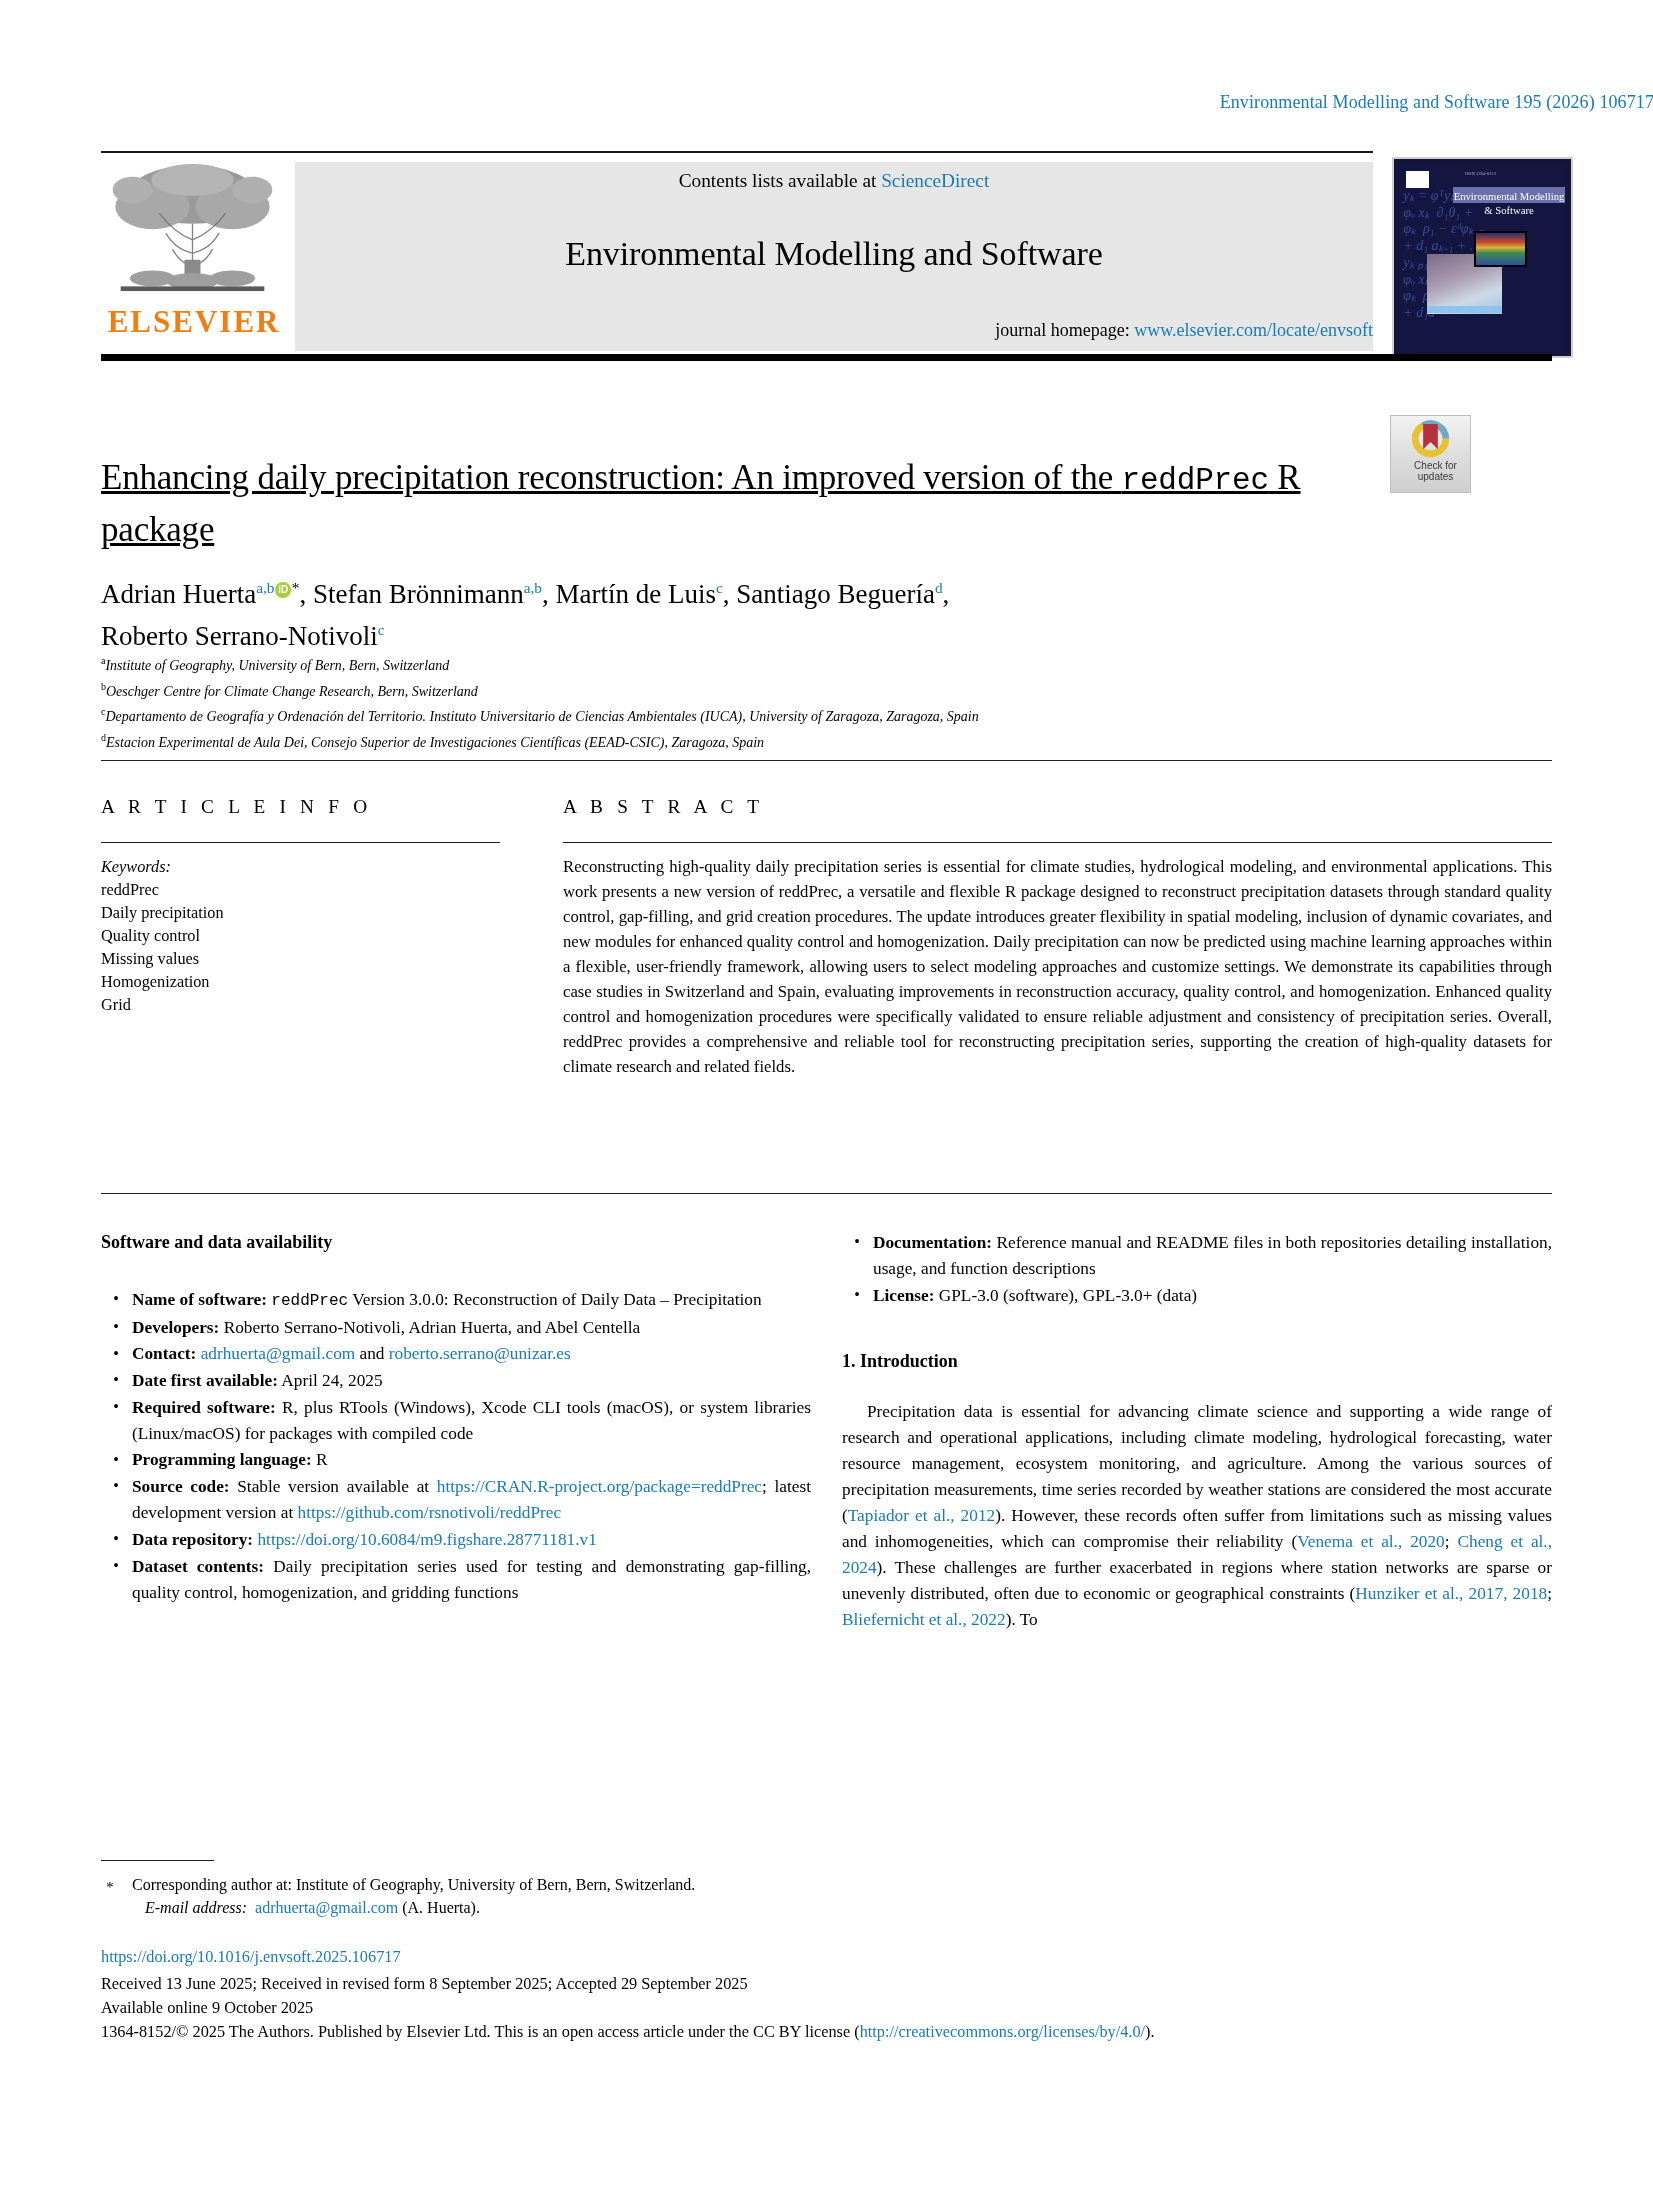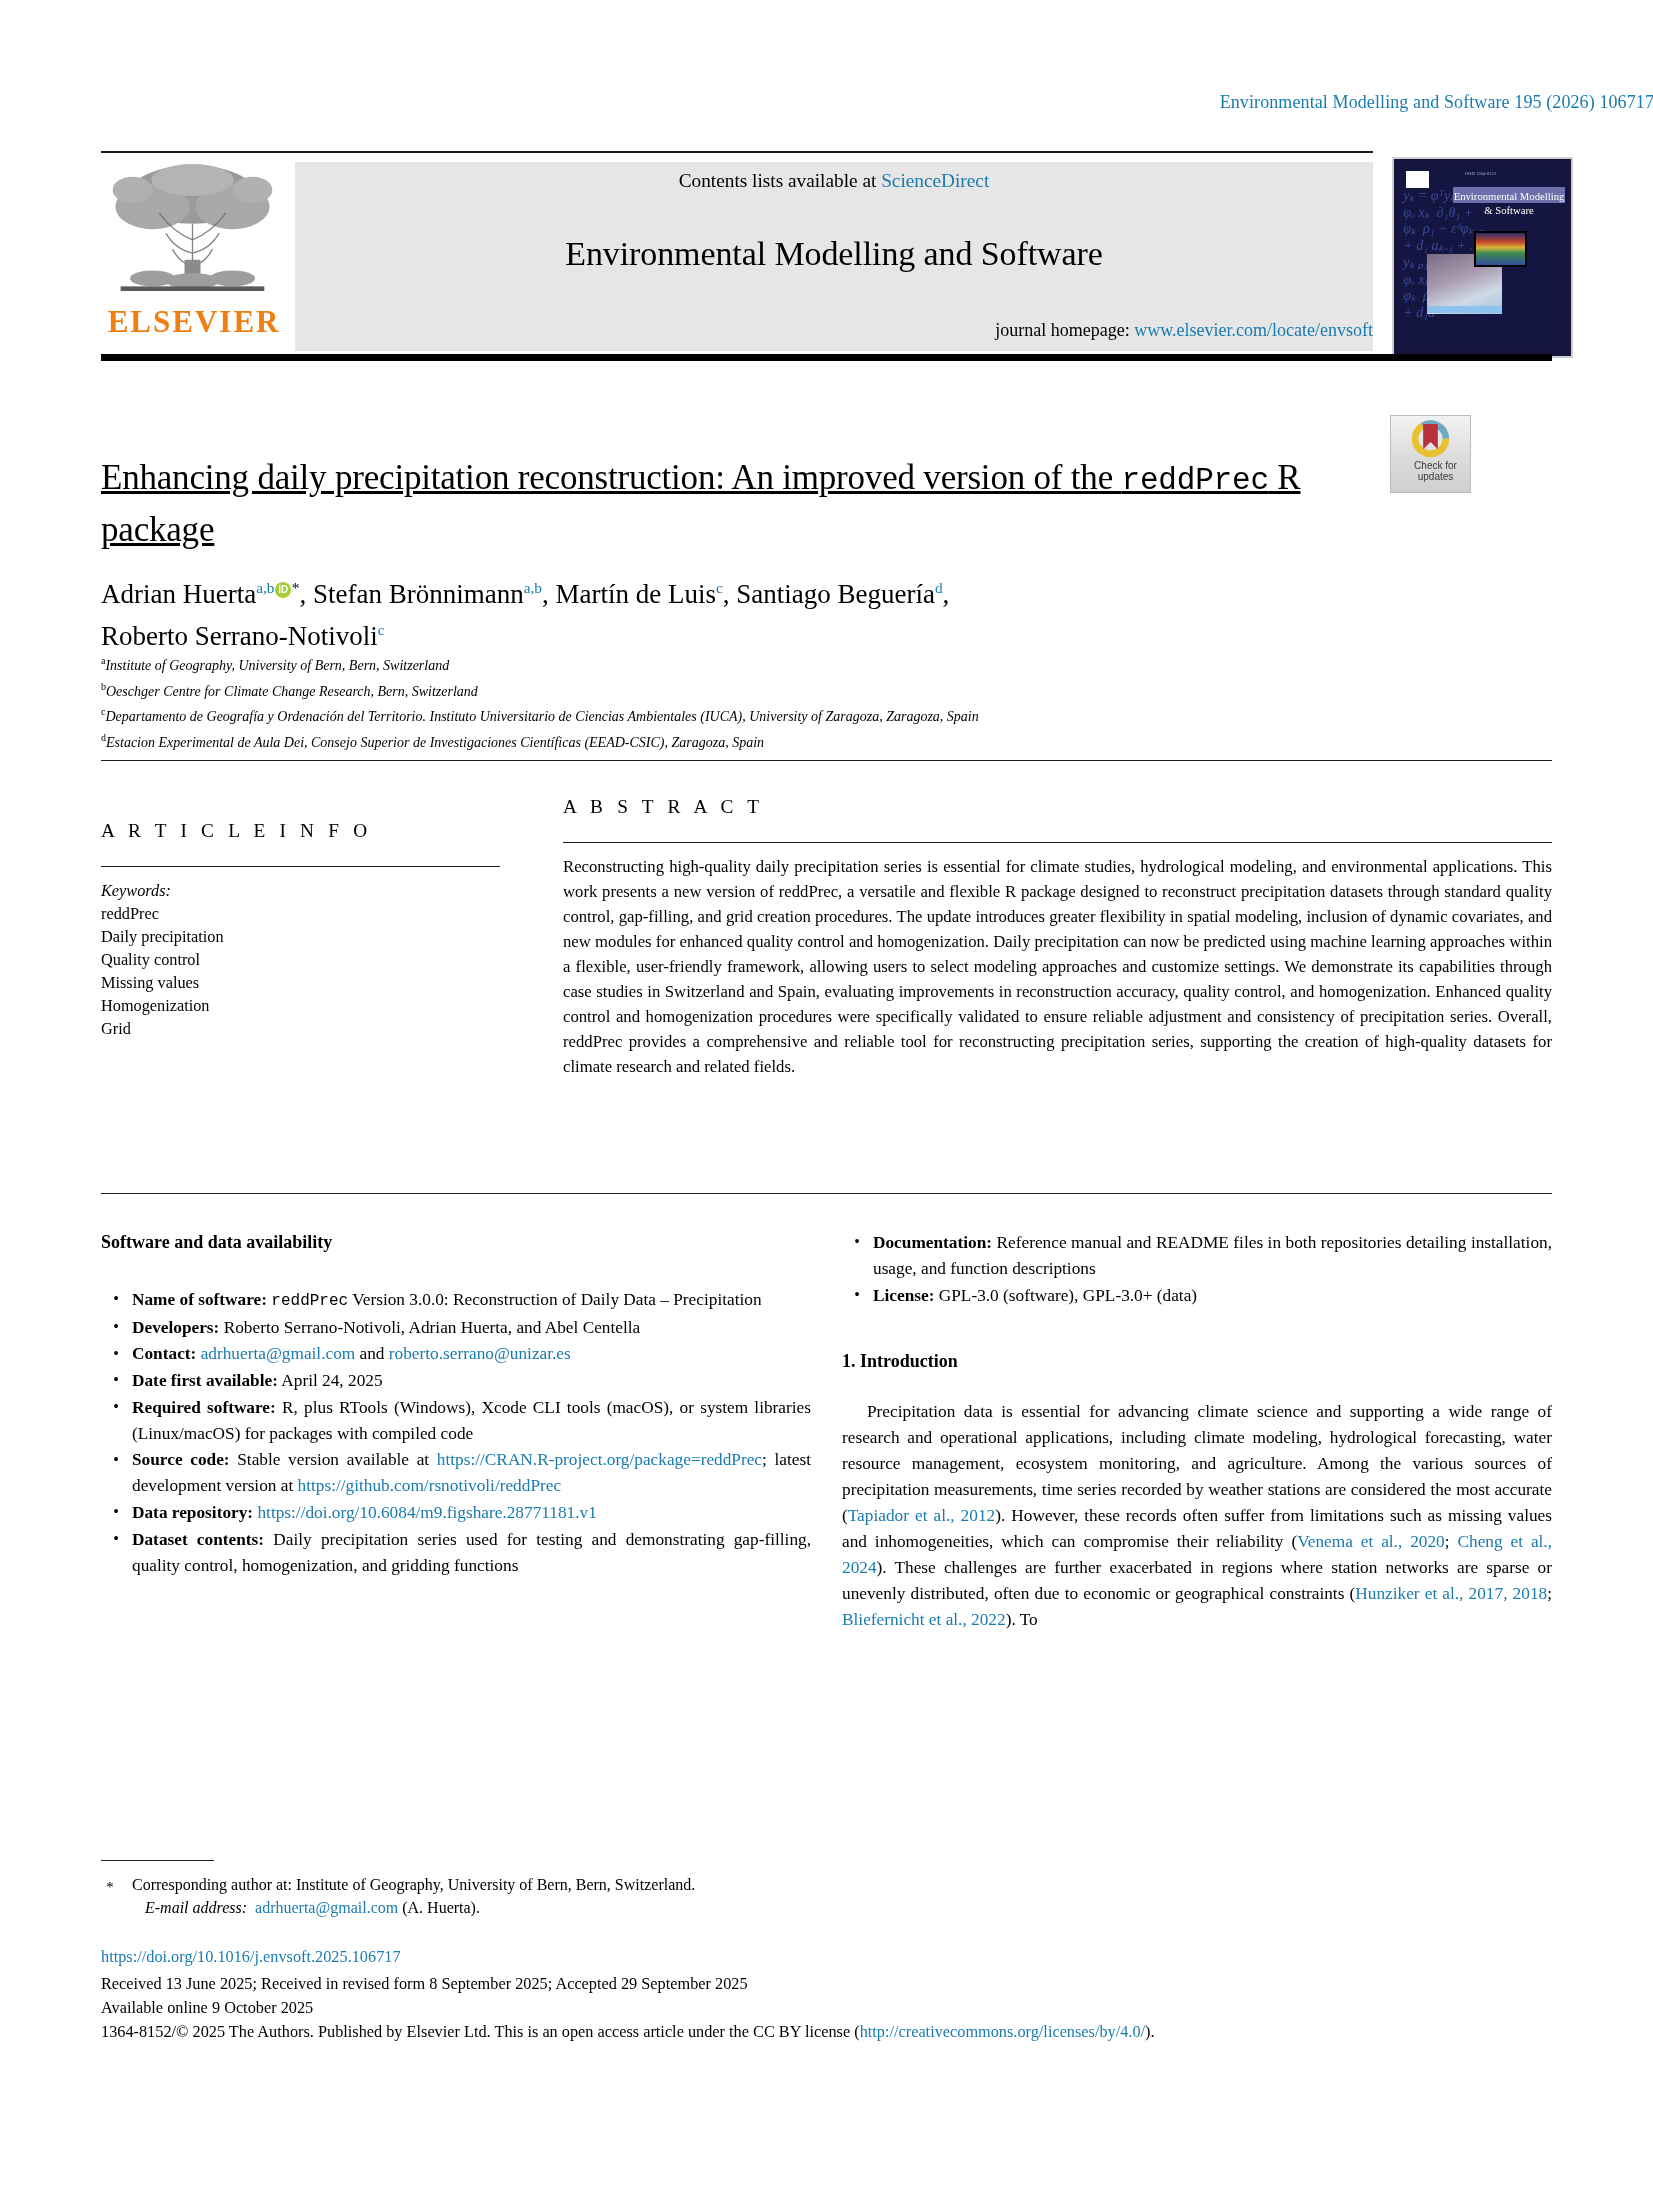--- a/index.html
+++ b/index.html
@@ -215,21 +215,21 @@
   .aff-sup { font-style: normal; font-size: 10px; vertical-align: super; }
 
   .rule-thin-1 {
     position: absolute; left: 101px; top: 760px;
     width: 1451px; height: 1.3px; background: #231f20;
   }
 
   
   .col-info {
     position: absolute;
-    left: 101px; top: 820px;
+    left: 101px; top: 796px;
     width: 427px;
   }
   .sec-head {
     font-size: 19.3px;
     letter-spacing: 4.7px;
   }
   .rule-under {
     width: 399px; height: 1.3px; background: #231f20; margin-top: 24px;
   }
   .kw-wrap { margin-top: 11.3px; font-size: 16.3px; line-height: 23px; }
@@ -462,20 +462,21 @@
   <div class="rule-thin-2"></div>
 
   <div class="bodycol col-left">
     <div class="sda-head">Software and data availability</div>
     <ul class="bullets">
       <li><span class="bold">Name of software:</span> <span class="mono-s">reddPrec</span><span> Version 3.0.0: Reconstruction of Daily Data – Precipitation</span></li>
       <li><span class="bold">Developers:</span><span> Roberto Serrano-Notivoli, Adrian Huerta, and Abel Centella</span></li>
       <li><span class="bold">Contact:</span> <span class="lnk">adrhuerta@gmail.com</span><span> and </span><span class="lnk">roberto.serrano@unizar.es</span></li>
       <li><span class="bold">Date first available:</span><span> April 24, 2025</span></li>
       <li><span class="bold">Required software:</span><span> R, plus RTools (Windows), Xcode CLI tools (macOS), or system libraries (Linux/macOS) for packages with compiled code</span></li>
+      <li><span class="bold">Programming language:</span><span> R</span></li>
       <li><span class="bold">Source code:</span><span> Stable version available at </span><span class="lnk">https://CRAN.R-project.org/package=reddPrec</span><span>; latest development version at </span><span class="lnk">https://github.com/rsnotivoli/reddPrec</span></li>
       <li><span class="bold">Data repository:</span> <span class="lnk">https://doi.org/10.6084/m9.figshare.28771181.v1</span></li>
       <li><span class="bold">Dataset contents:</span><span> Daily precipitation series used for testing and demonstrating gap-filling, quality control, homogenization, and gridding functions</span></li>
     </ul>
   </div>
 
   <div class="bodycol col-right">
     <ul class="bullets">
       <li><span class="bold">Documentation:</span><span> Reference manual and README files in both repositories detailing installation, usage, and function descriptions</span></li>
       <li><span class="bold">License:</span><span> GPL-3.0 (software), GPL-3.0+ (data)</span></li>

